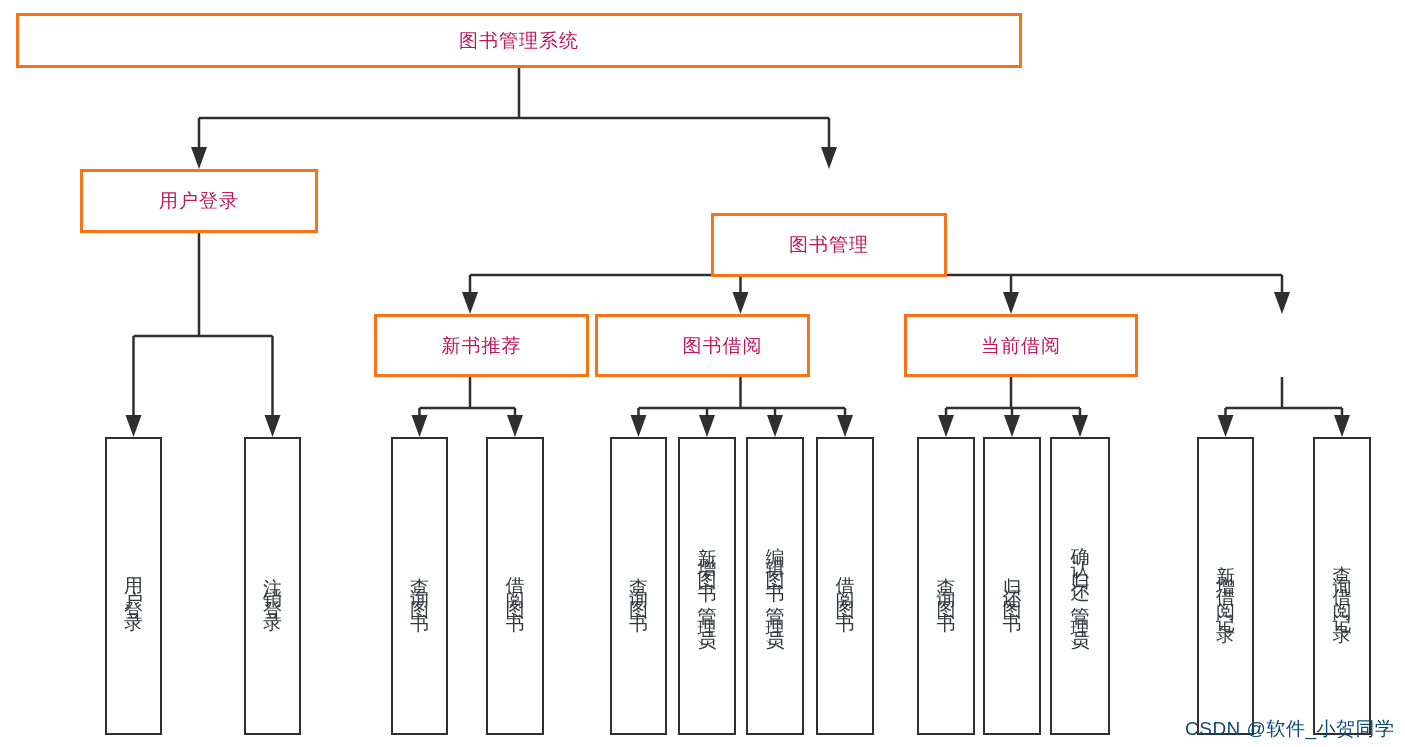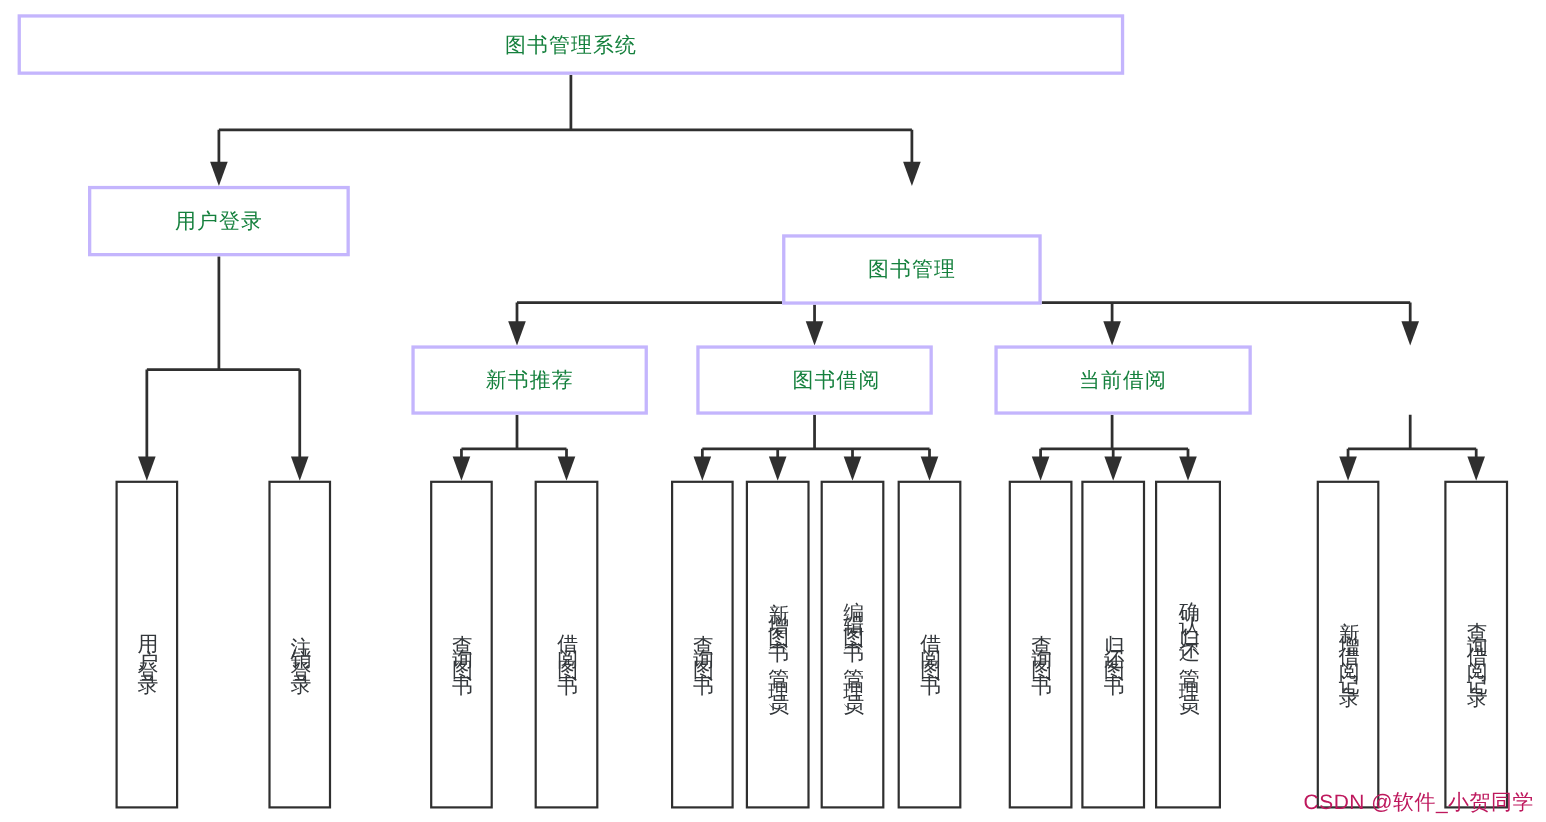--- a/index.html
+++ b/index.html
@@ -3,33 +3,33 @@
 <meta charset="utf-8">
 <style>
   html,body{margin:0;padding:0;background:#ffffff;}
   #canvas{
     position:relative;width:1405px;height:747px;background:#ffffff;
     font-family:"Liberation Sans", sans-serif;overflow:hidden;
   }
   #connectors{position:absolute;left:0;top:0;z-index:1;}
   .node{
     position:absolute;box-sizing:border-box;background:#ffffff;
-    border:3px solid #c4b5fd;display:flex;align-items:center;justify-content:center;
-    font-size:19px;color:#15803d;z-index:2;letter-spacing:1px;
+    border:3px solid #f97316;display:flex;align-items:center;justify-content:center;
+    font-size:19px;color:#be185d;z-index:2;letter-spacing:1px;
   }
   .leaf{
     position:absolute;box-sizing:border-box;background:#ffffff;
     border:2px solid #2f2f2f;display:flex;align-items:center;justify-content:center;
     writing-mode:vertical-rl;text-orientation:mixed;
     font-size:19px;letter-spacing:12px;color:#33373b;z-index:2;
     top:437px;height:298px;
   }
   .watermark{
     position:absolute;left:1185px;top:716px;z-index:5;
-    font-size:19px;color:#be185d;letter-spacing:0.5px;white-space:nowrap;
+    font-size:19px;color:#0c4a6e;letter-spacing:0.5px;white-space:nowrap;
   }
 </style>
 </head>
 <body>
 
 <div id="canvas">
 
   <svg id="connectors" width="1405" height="747" viewBox="0 0 1405 747">
     <g stroke="#2f2f2f" stroke-width="2.5" fill="none">
 
@@ -69,21 +69,21 @@
       <polygon points="1334,415 1350,415 1342,437"></polygon>
     </g>
   </svg>
 
   <div class="node" style="left:16px;top:13px;width:1006px;height:55px;">图书管理系统</div>
 
   <div class="node" style="left:80px;top:169px;width:238px;height:64px;">用户登录</div>
   <div class="node" style="left:711px;top:169px;width:236px;height:64px;margin-top:44px;">图书管理</div>
 
   <div class="node" style="left:374px;top:314px;width:215px;height:63px;">新书推荐</div>
-  <div class="node" style="left:633px;top:314px;width:215px;height:63px;padding-left:40px;">图书借阅</div>
+  <div class="node" style="left:595px;top:314px;width:215px;height:63px;padding-left:40px;">图书借阅</div>
   <div class="node" style="left:904px;top:314px;width:234px;height:63px;">当前借阅</div>
 
   <div class="leaf" style="left:105px;width:57px;">用户登录</div>
   <div class="leaf" style="left:244px;width:57px;">注销登录</div>
 
   <div class="leaf" style="left:391px;width:57px;">查询图书</div>
   <div class="leaf" style="left:486px;width:58px;">借阅图书</div>
 
   <div class="leaf" style="left:610px;width:57px;">查询图书</div>
   <div class="leaf" style="left:678px;width:58px;">新增图书（管理员）</div>

